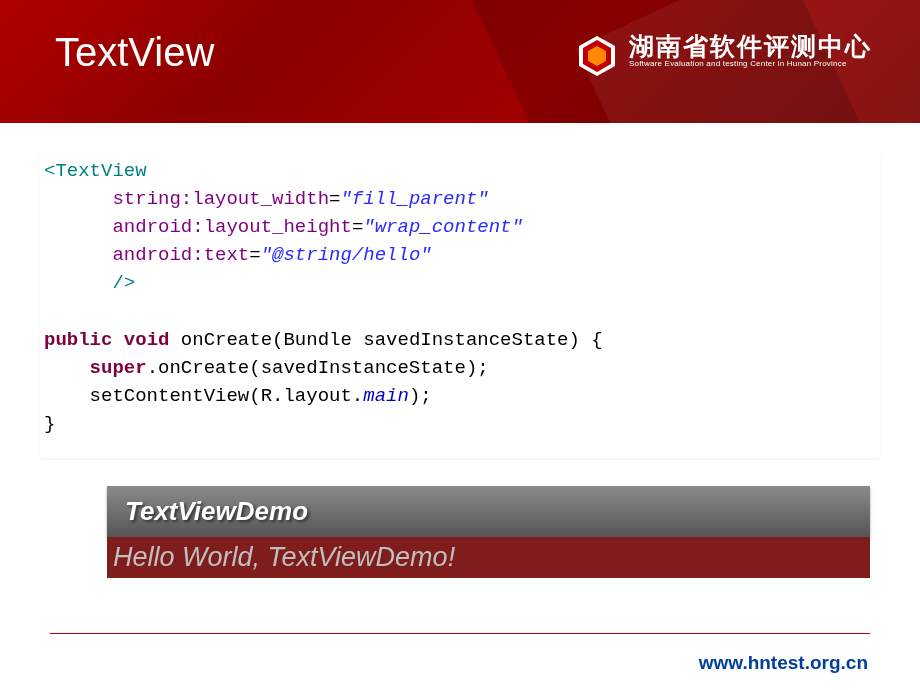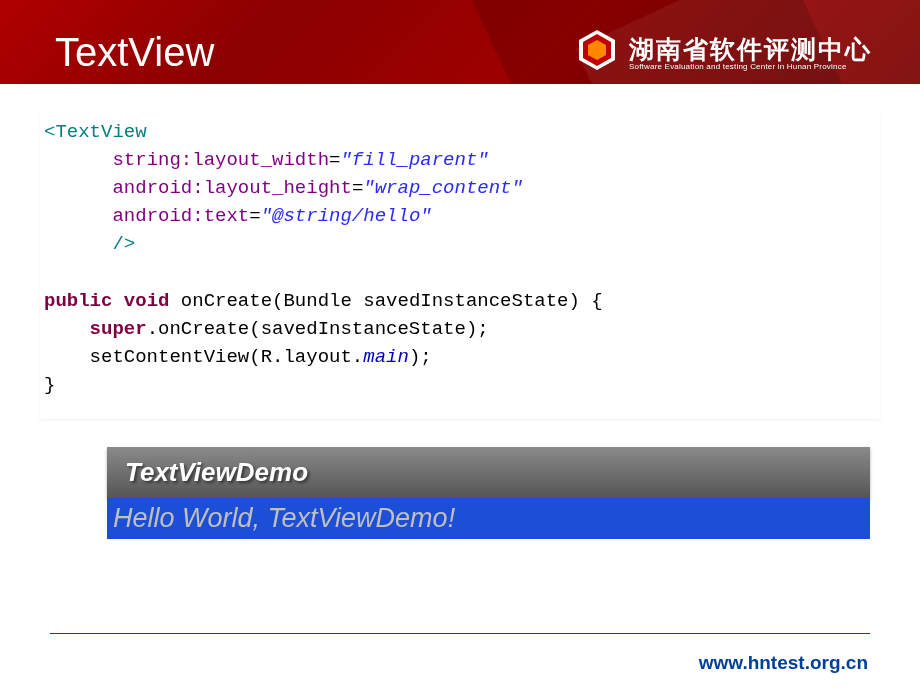--- a/index.html
+++ b/index.html
@@ -1,20 +1,20 @@
 <!DOCTYPE html>
 <html><head>
   <meta charset="utf-8">
   <style>
     * { margin: 0; padding: 0; box-sizing: border-box; }
     body { width: 920px; height: 690px; font-family: Arial, sans-serif; background: #fff; overflow: hidden; }
 
     .header {
       width: 920px;
-      height: 84px;
+      height: 123px;
       background: linear-gradient(135deg, #b00000 0%, #8b0000 30%, #a00000 60%, #7a0000 100%);
       position: relative;
       overflow: hidden;
     }
 
     .header::before {
       content: "";
       position: absolute;
       top: -50px;
       right: -100px;
@@ -40,23 +40,23 @@
       top: 30px;
       color: #fff;
       font-size: 40px;
       font-weight: 400;
       z-index: 2;
     }
 
     .logo-block {
       position: absolute;
       right: 48px;
-      top: 28px;
+      top: 34px;
       display: flex;
-      align-items: flex-end;
+      align-items: flex-start;
       gap: 10px;
       z-index: 2;
     }
 
     .logo-icon {
       width: 44px;
       height: 44px;
       position: relative;
     }
 
@@ -89,21 +89,21 @@
       padding: 10px 18px;
       box-shadow: 0 2px 3px rgba(0,0,0,0.3);
     }
     .demo-title {
       color: #fff;
       font-size: 26px;
       font-weight: bold;
       text-shadow: 2px 2px 3px rgba(0,0,0,0.5);
     }
 
-    .demo-body { background: #1d4ed8; padding: 5px 6px 5px 6px; }
+    .demo-body { background: #7f1d1d; padding: 5px 6px 5px 6px; }
     .demo-text { color: #bfbfbf; font-size: 27px; }
 
     .footer-line {
       position: absolute;
       bottom: 56px;
       left: 50px;
       right: 50px;
       height: 1px;
       background: #c00000;
     }

